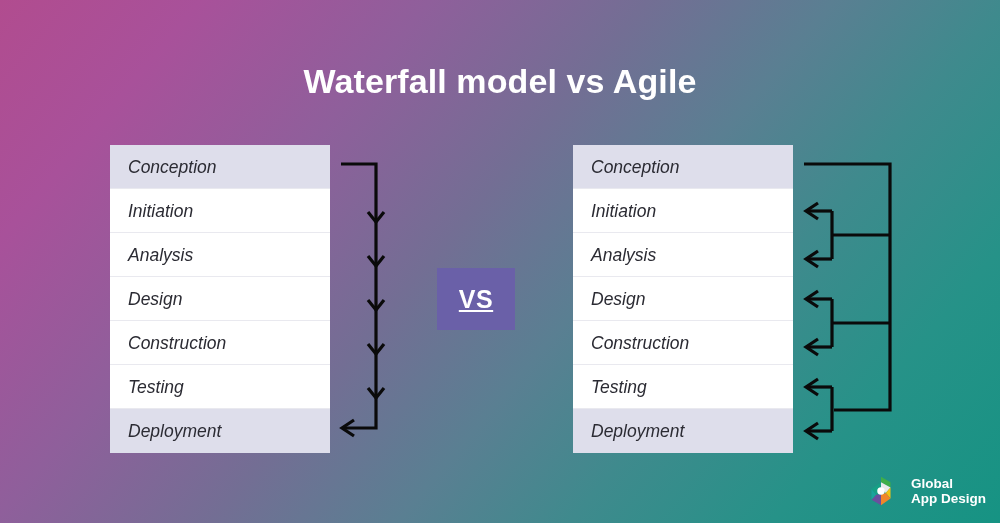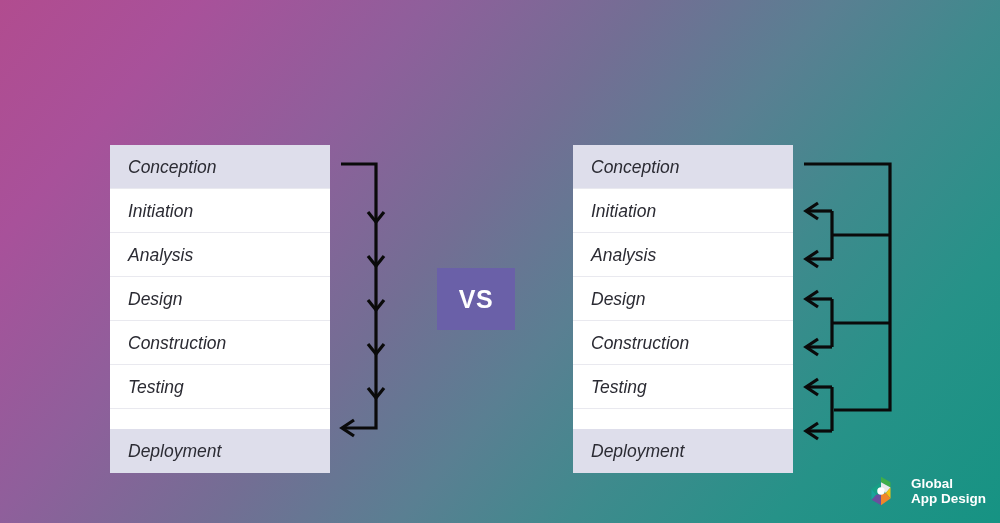--- a/index.html
+++ b/index.html
@@ -61,38 +61,38 @@
     border-bottom: 1px solid #e9e9ef;
     white-space: nowrap;
     overflow: hidden;
     font-style: italic;
   }
   .row.shaded {
     background: #dedeeb;
   }
   .row.last {
     border-bottom: none;
-    margin-top: 20px;
   }
 
   
   .vs-badge {
     position: absolute;
     left: 437px;
     top: 268px;
     width: 78px;
     height: 62px;
     background: #6a60a8;
     display: flex;
     align-items: center;
     justify-content: center;
     color: #ffffff;
     font-size: 25px;
     font-weight: bold;
     letter-spacing: 0.5px;
+    text-decoration: underline;
   }
 
   
   .arrows {
     position: absolute;
     left: 0;
     top: 0;
     width: 1000px;
     height: 523px;
     pointer-events: none;
@@ -116,20 +116,21 @@
     font-weight: bold;
     line-height: 15px;
     white-space: nowrap;
   }
 </style>
 </head>
 <body>
 
 <div id="stage">
 
+  <div class="title">Waterfall model vs Agile</div>
 
   <div class="table left">
     <div class="row shaded">Conception</div>
     <div class="row">Initiation</div>
     <div class="row">Analysis</div>
     <div class="row">Design</div>
     <div class="row">Construction</div>
     <div class="row">Testing</div>
     <div class="row shaded last">Deployment</div>
   </div>

